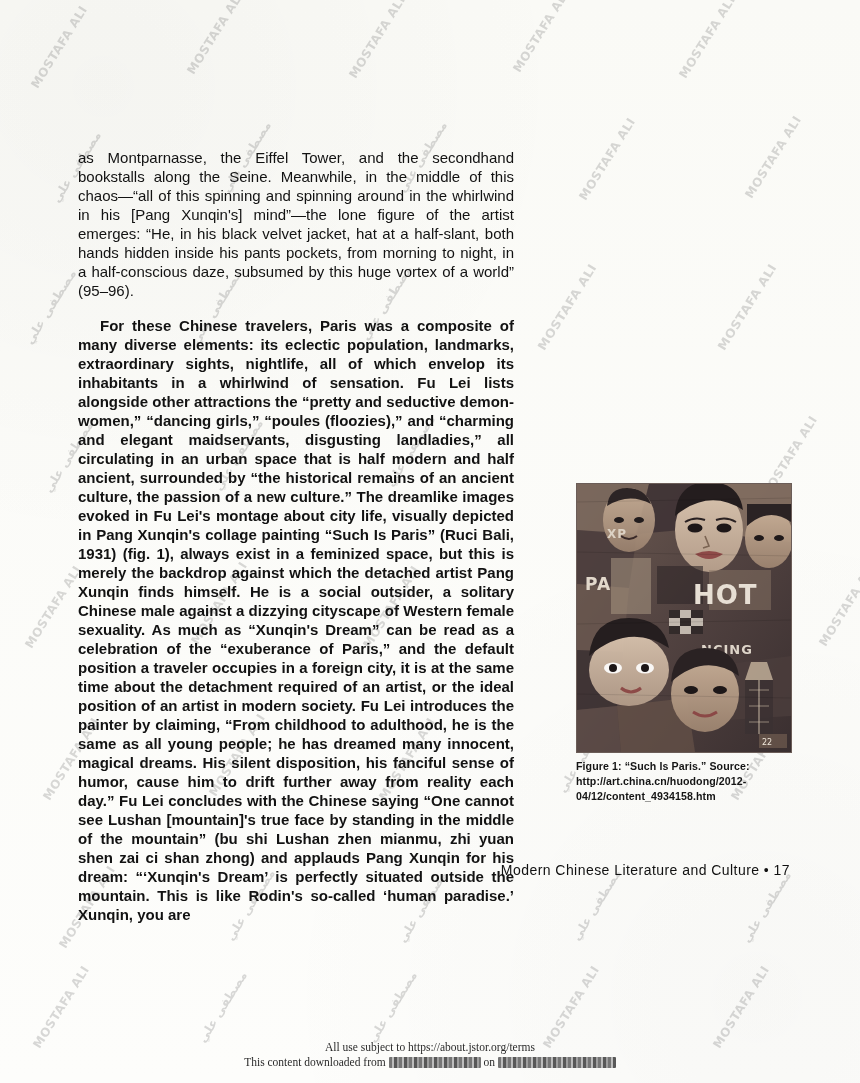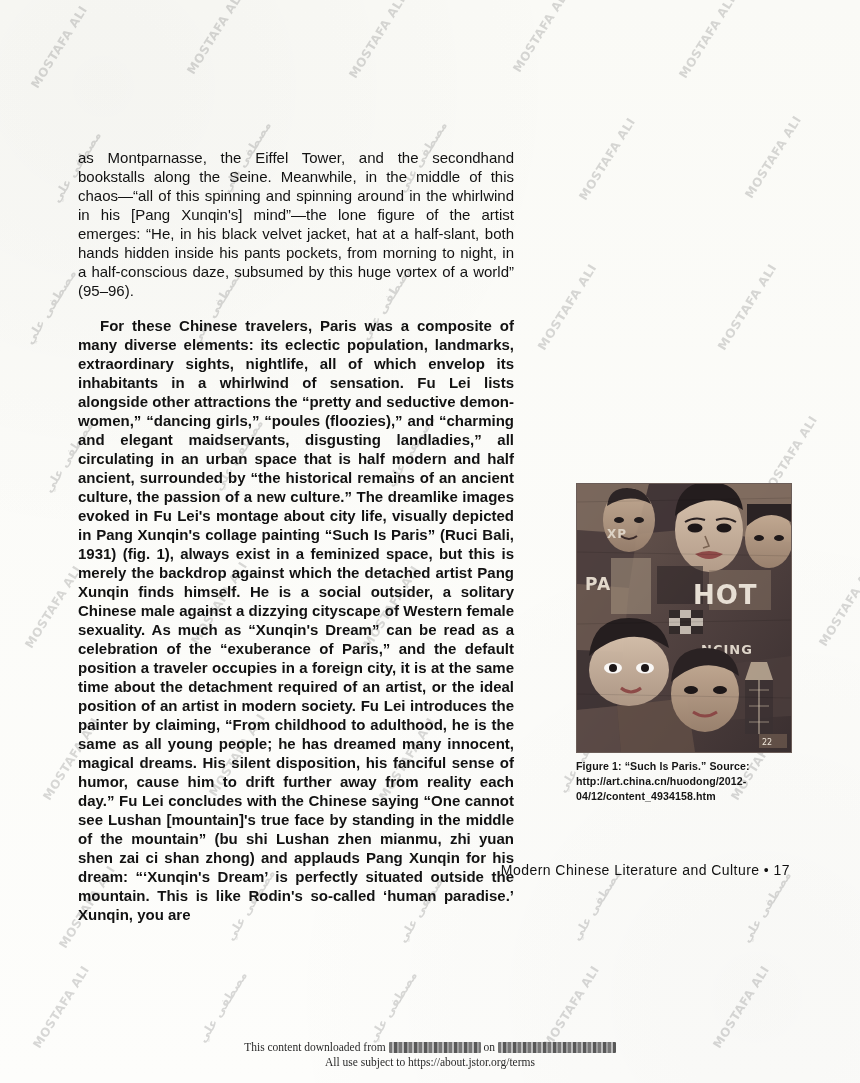--- a/index.html
+++ b/index.html
@@ -316,22 +316,22 @@
           <line x1="0" y1="210" x2="214" y2="214" stroke="#000" stroke-width="0.6"></line>
         </g>
       </svg>
     </div>
     <div class="figure-caption">Figure 1: “Such Is Paris.” Source: http://art.china.cn/huodong/2012-04/12/content_4934158.htm</div>
   </div>
 
   <div class="running-foot">Modern Chinese Literature and Culture • 17</div>
 
   <div class="jstor-footer">
+    <div class="jstor-line">All use subject to https://about.jstor.org/terms</div>
     <div class="jstor-line">
       <span>This content downloaded from</span>
       <span class="redacted r1"></span>
       <span>on</span>
       <span class="redacted r2"></span>
     </div>
-    <div class="jstor-line">All use subject to https://about.jstor.org/terms</div>
   </div>
 
 </div>
 
 </body></html>

